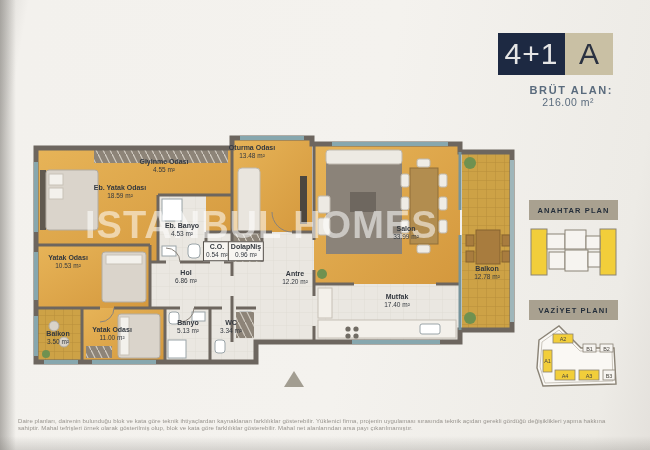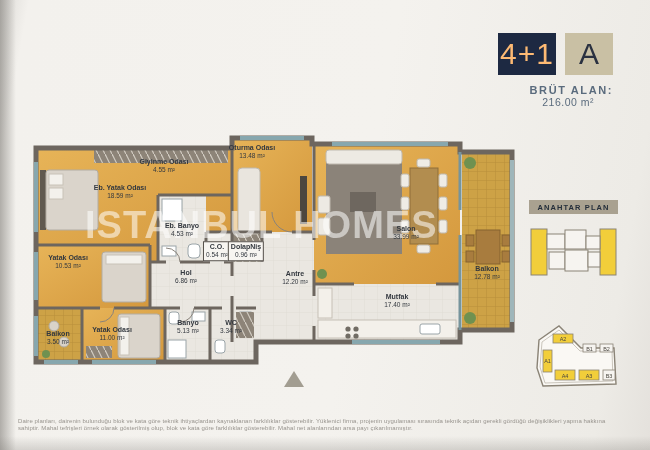--- a/index.html
+++ b/index.html
@@ -3,30 +3,30 @@
 <meta charset="utf-8">
 <style>
   html,body{margin:0;padding:0;background:#dddbd7;font-family:"Liberation Sans",sans-serif;}
   .canvas{position:relative;width:650px;height:450px;overflow:hidden;
     background:linear-gradient(100deg,#dcdad6 0%,#f3f1ed 4%,#f4f2ee 55%,#edebe6 92%,#e4e1dc 100%);}
   .edge-left{position:absolute;left:0;top:0;width:16px;height:450px;
     background:linear-gradient(90deg,rgba(120,117,112,.55),rgba(120,117,112,0));}
   .edge-bottom{position:absolute;left:0;bottom:0;width:650px;height:14px;
     background:linear-gradient(0deg,rgba(120,117,112,.25),rgba(120,117,112,0));}
   
-  .badge-navy{position:absolute;left:498px;top:33px;width:58px;height:42px;background:#1d2942;
-    color:#fdba74;font-size:30px;font-weight:400;display:flex;align-items:center;justify-content:center;letter-spacing:1px;}
+  .badge-navy{position:absolute;left:498px;top:33px;width:67px;height:42px;background:#1d2942;
+    color:#e5e5e5;font-size:30px;font-weight:400;display:flex;align-items:center;justify-content:center;letter-spacing:1px;}
   .badge-beige{position:absolute;left:565px;top:33px;width:48px;height:42px;background:#c9c0a4;
     color:#2a3140;font-size:30px;font-weight:400;display:flex;align-items:center;justify-content:center;}
   .gross-label{position:absolute;left:498px;top:84px;width:115px;text-align:right;
     color:#5a6b7d;font-size:11px;font-weight:700;letter-spacing:1.6px;}
   .gross-value{position:absolute;left:479px;top:96px;width:115px;text-align:right;
     color:#5a6b7d;font-size:10.5px;letter-spacing:.5px;}
   
-  .panel-title{position:absolute;left:529px;width:89px;height:14px;background:#a9a190;
+  .panel-title{position:absolute;left:529px;width:89px;height:20px;background:#a9a190;
     color:#242e3a;font-size:7.5px;font-weight:700;letter-spacing:1.1px;
     display:flex;align-items:center;justify-content:center;}
   .panel-svg{position:absolute;left:529px;}
   
   .watermark{position:absolute;left:85px;top:204px;width:390px;text-align:left;
     color:rgba(255,255,255,.55);font-size:38px;font-weight:700;letter-spacing:1px;pointer-events:none;}
   
   .room-label{position:absolute;transform:translate(-50%,-50%);text-align:center;
     color:#33383f;line-height:1.15;white-space:nowrap;pointer-events:none;}
   .room-label .nm{font-size:7px;font-weight:700;}
@@ -262,20 +262,21 @@
       <rect x="71" y="7" width="16" height="46" fill="#f2ce3a"></rect>
       <rect x="18" y="12" width="18" height="15" fill="#f6f4f0"></rect>
       <rect x="36" y="8" width="21" height="19" fill="#f6f4f0"></rect>
       <rect x="57" y="14" width="14" height="13" fill="#f6f4f0"></rect>
       <rect x="20" y="30" width="16" height="17" fill="#f6f4f0"></rect>
       <rect x="36" y="28" width="23" height="21" fill="#f6f4f0"></rect>
       <rect x="59" y="30" width="12" height="15" fill="#f6f4f0"></rect>
     </g>
   </svg>
 
+  <div class="panel-title" style="top:300px">VAZİYET PLANI</div>
   <svg class="panel-svg" style="top:322px" width="89" height="74" viewBox="0 0 89 74">
     <polygon points="10,18 30,4 52,26 85,26 87,62 14,64 8,46" fill="#faf8f4" stroke="#8a8376" stroke-width="1.4"></polygon>
     <polygon points="13,20 30,8 51,29 83,29 84,59 16,61 11,45" fill="none" stroke="#b5afa4" stroke-width="0.7"></polygon>
     <g stroke="#8a8376" stroke-width="0.8">
       <rect x="24" y="12" width="20" height="9" fill="#f2ce3a"></rect>
       <rect x="54" y="22" width="13" height="8" fill="#f6f4f0"></rect>
       <rect x="71" y="22" width="13" height="8" fill="#f6f4f0"></rect>
       <rect x="14" y="28" width="9" height="22" fill="#f2ce3a"></rect>
       <rect x="26" y="48" width="20" height="10" fill="#f2ce3a"></rect>
       <rect x="50" y="48" width="20" height="10" fill="#f2ce3a"></rect>

